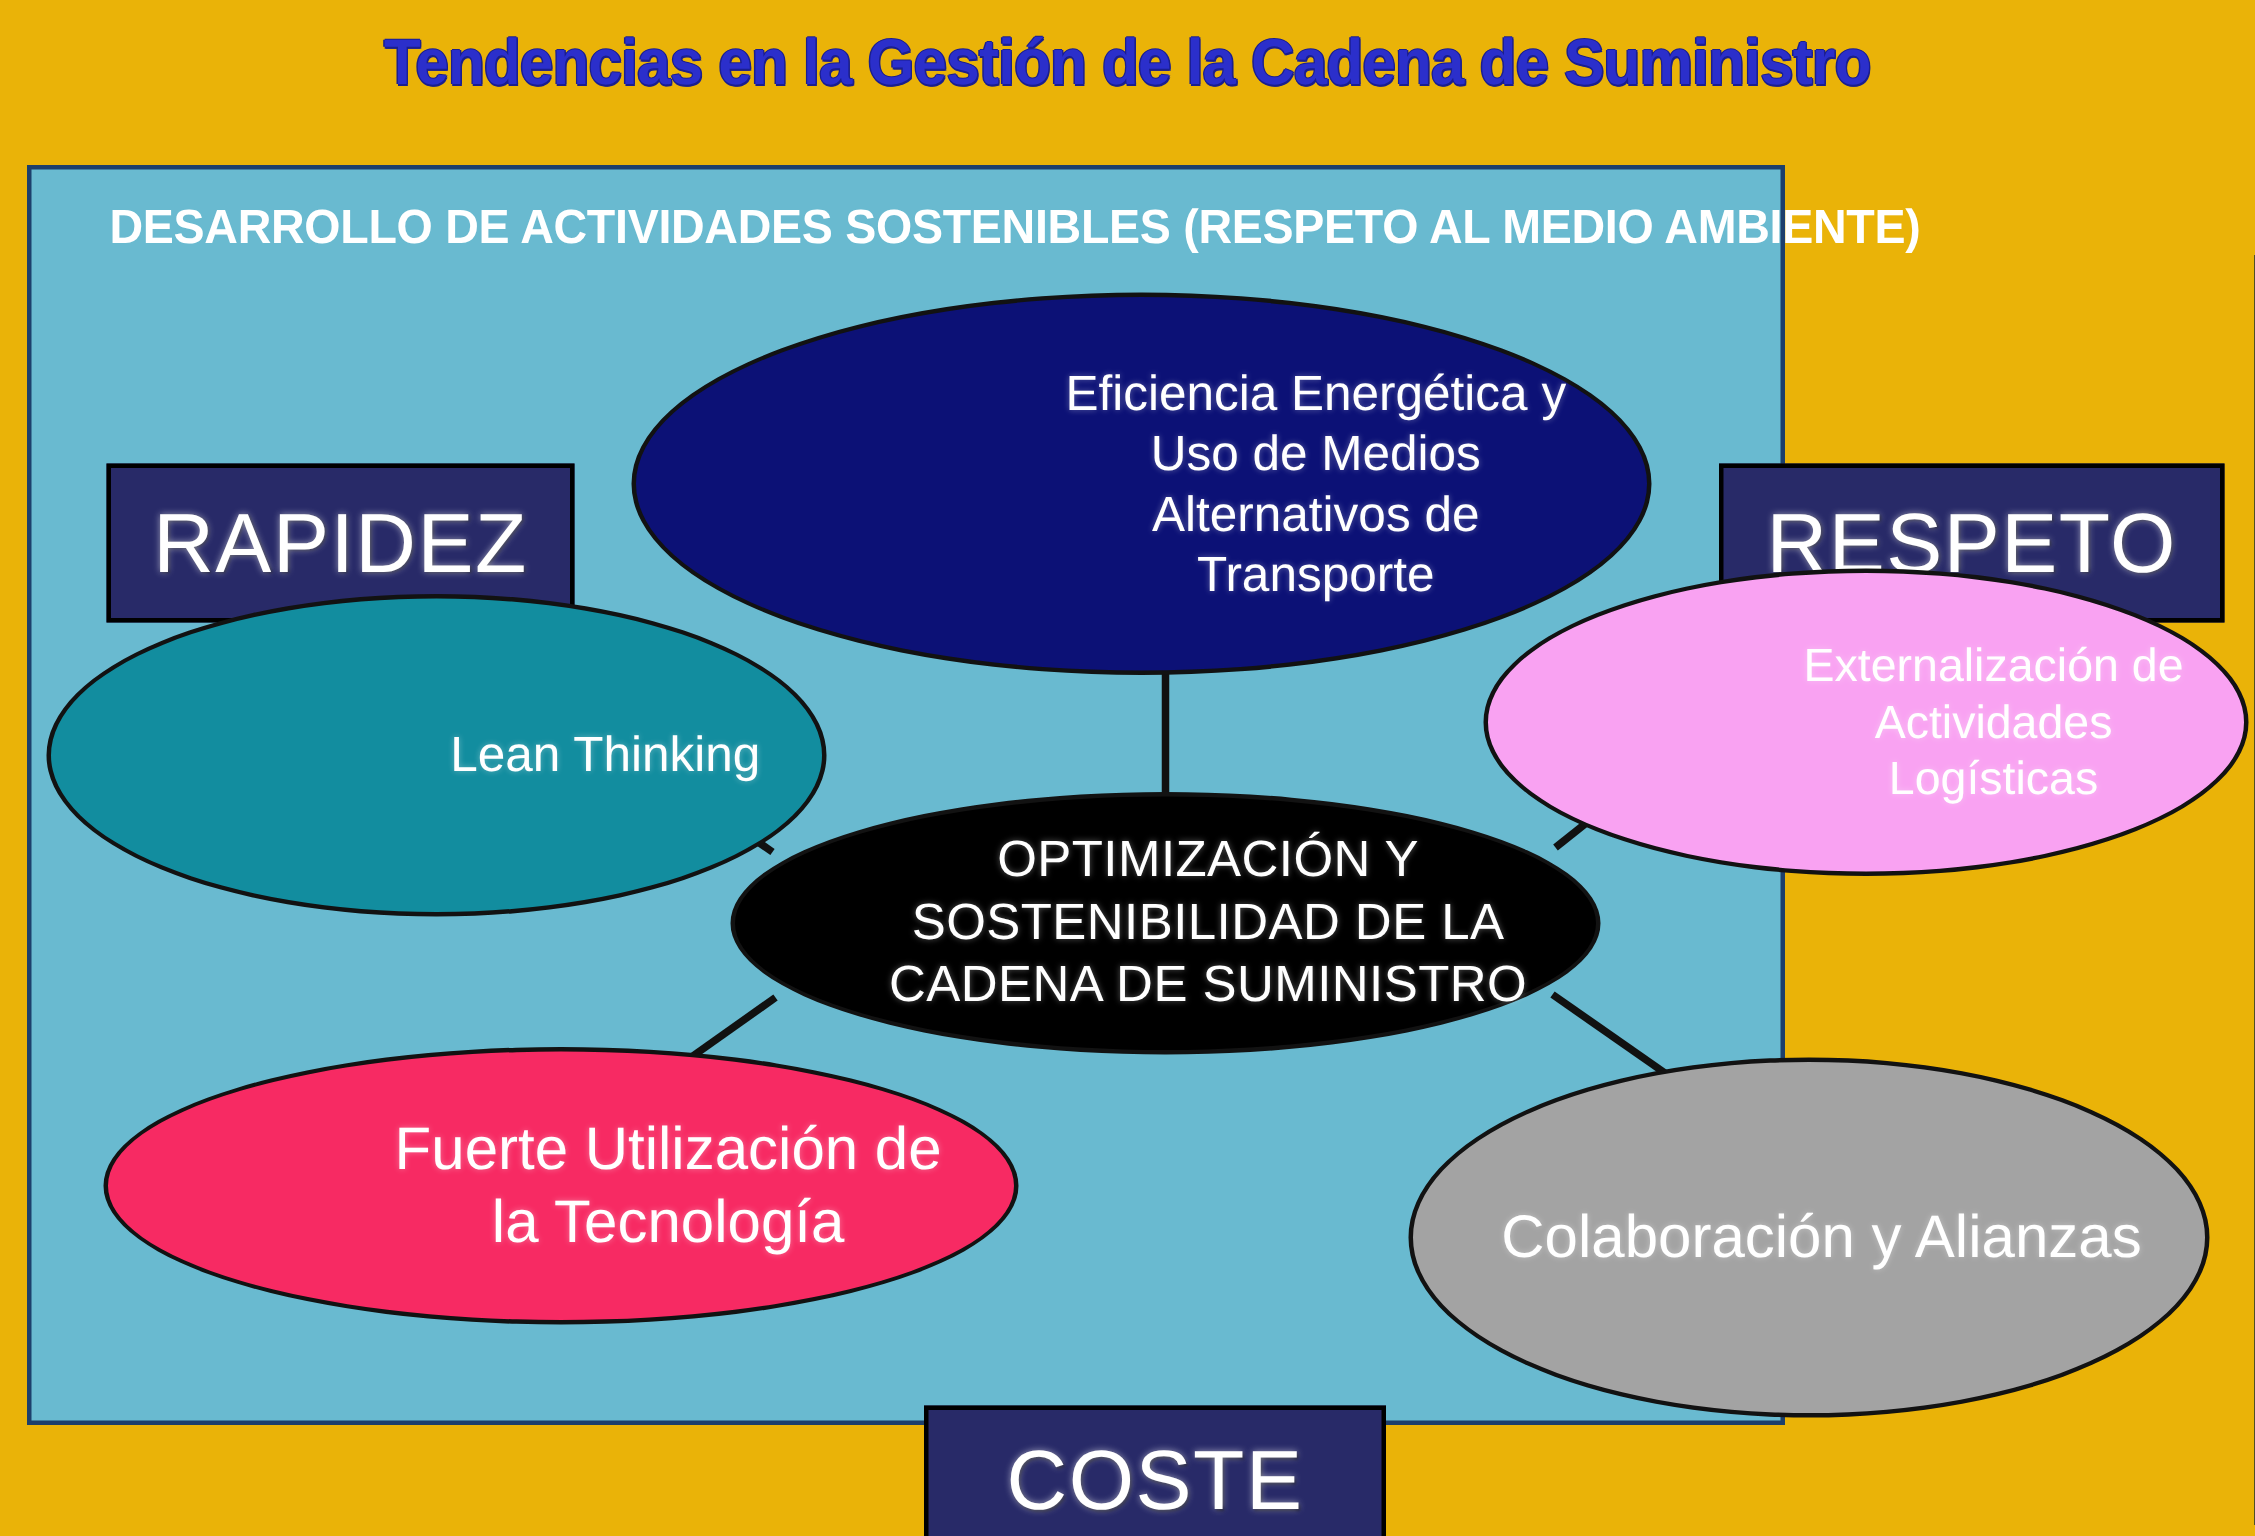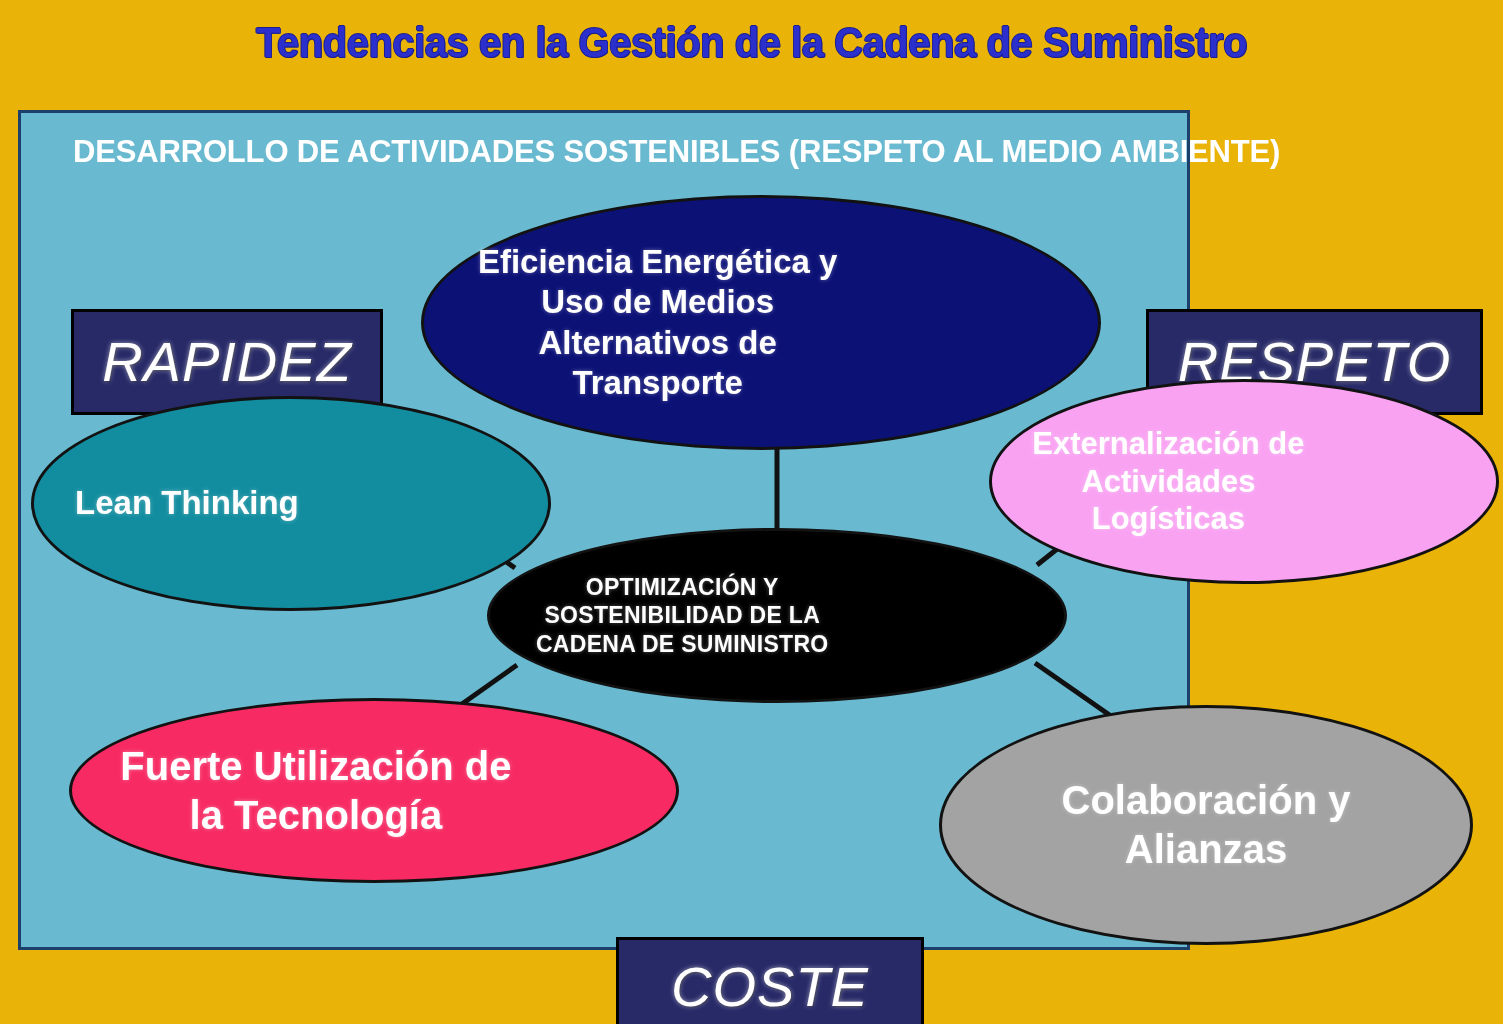--- a/index.html
+++ b/index.html
@@ -91,38 +91,37 @@
     display: flex;
     align-items: center;
     justify-content: center;
     color: #ffffff;
     font-family: "Liberation Sans", sans-serif;
     font-weight: normal;
     font-size: 56px;
     line-height: 60px;
     letter-spacing: 1px;
     text-shadow: 0 0 5px rgba(255,255,255,0.55), 1px 1px 2px rgba(0,0,0,0.6);
-    font-style: italic;
   }
   #box-rapidez  { left: 50px;  top: 196px; width: 312px; height: 106px; }
   #box-servicio { left: 1125px; top: 196px; width: 337px; height: 106px; }
   #box-coste    { left: 595px;  top: 824px; width: 308px; height: 100px; }
 
   
   .node {
     position: absolute;
     border-radius: 50%;
     border: 3px solid #121212;
     box-sizing: border-box;
     display: flex;
     align-items: center;
-    justify-content: flex-start;
+    justify-content: flex-end;
     text-align: center;
     color: #ffffff;
-    font-weight: bold;
+    font-weight: normal;
     text-shadow: 0 0 4px rgba(255,255,255,0.35);
   }
   .node .lbl {
     padding: 0 8%;
     line-height: 1.22;
   }
 
   #node-energia {
     left: 400px; top: 82px; width: 680px; height: 255px;
     background: #0c1176;
@@ -137,21 +136,21 @@
   }
   #node-external {
     left: 968px; top: 266px; width: 510px; height: 205px;
     background: #f9a2f2;
     font-size: 31px;
     z-index: 4;
   }
   #node-center {
     left: 466px; top: 415px; width: 580px; height: 175px;
     background: #000000;
-    font-size: 23px;
+    font-size: 34px;
     letter-spacing: 0.3px;
     z-index: 6;
   }
   #node-tecnologia {
     left: 48px; top: 585px; width: 610px; height: 185px;
     background: #f72a63;
     font-size: 40px;
     z-index: 4;
   }
   #node-colaboracion {

